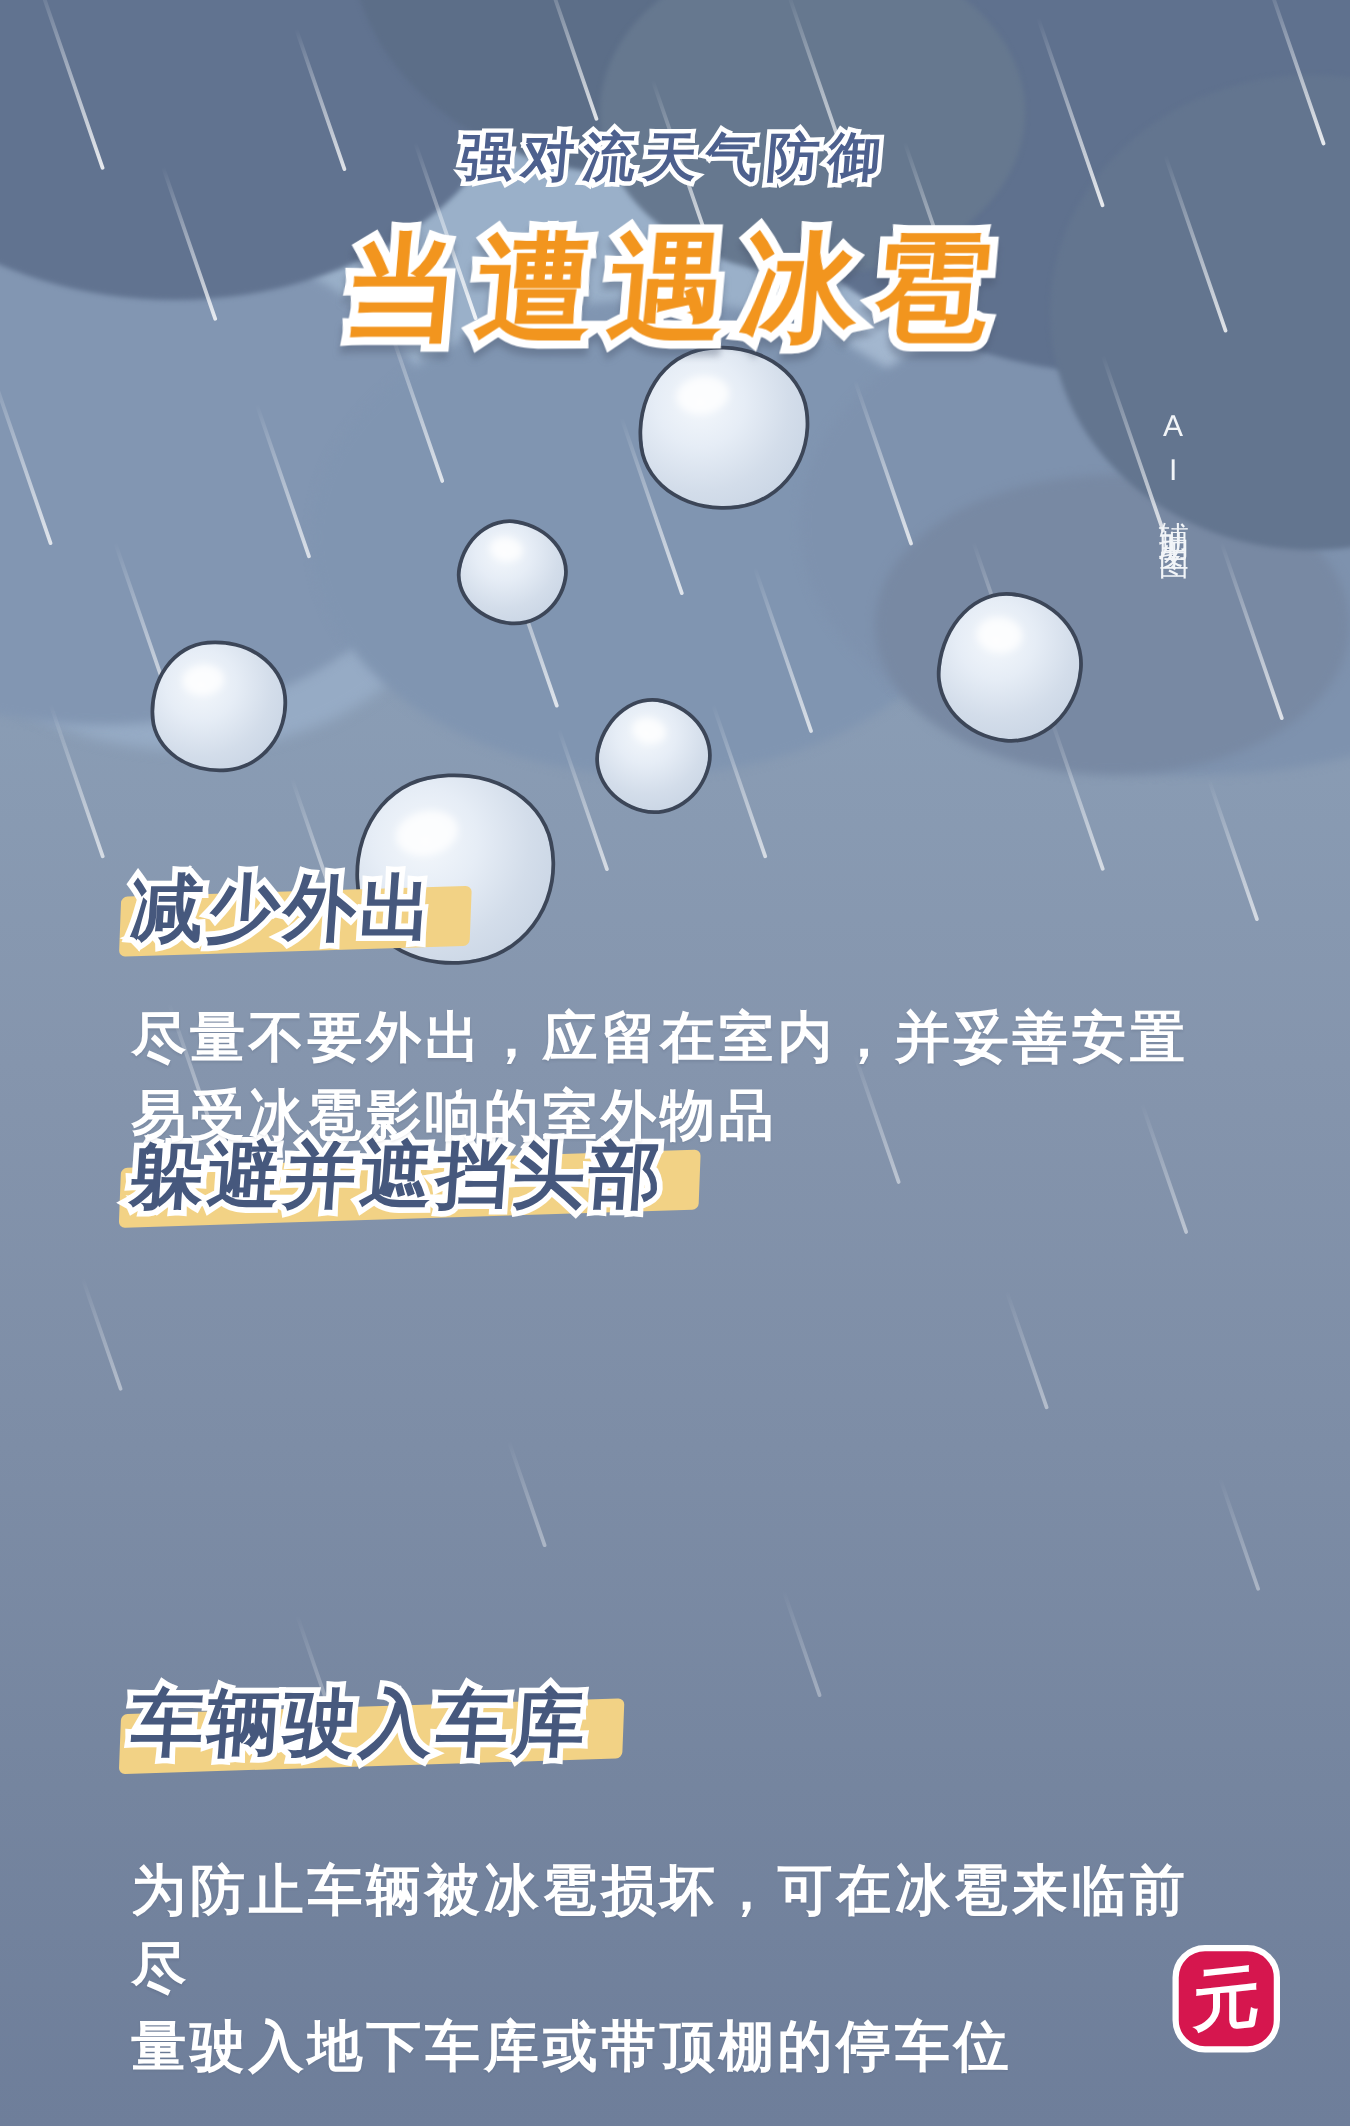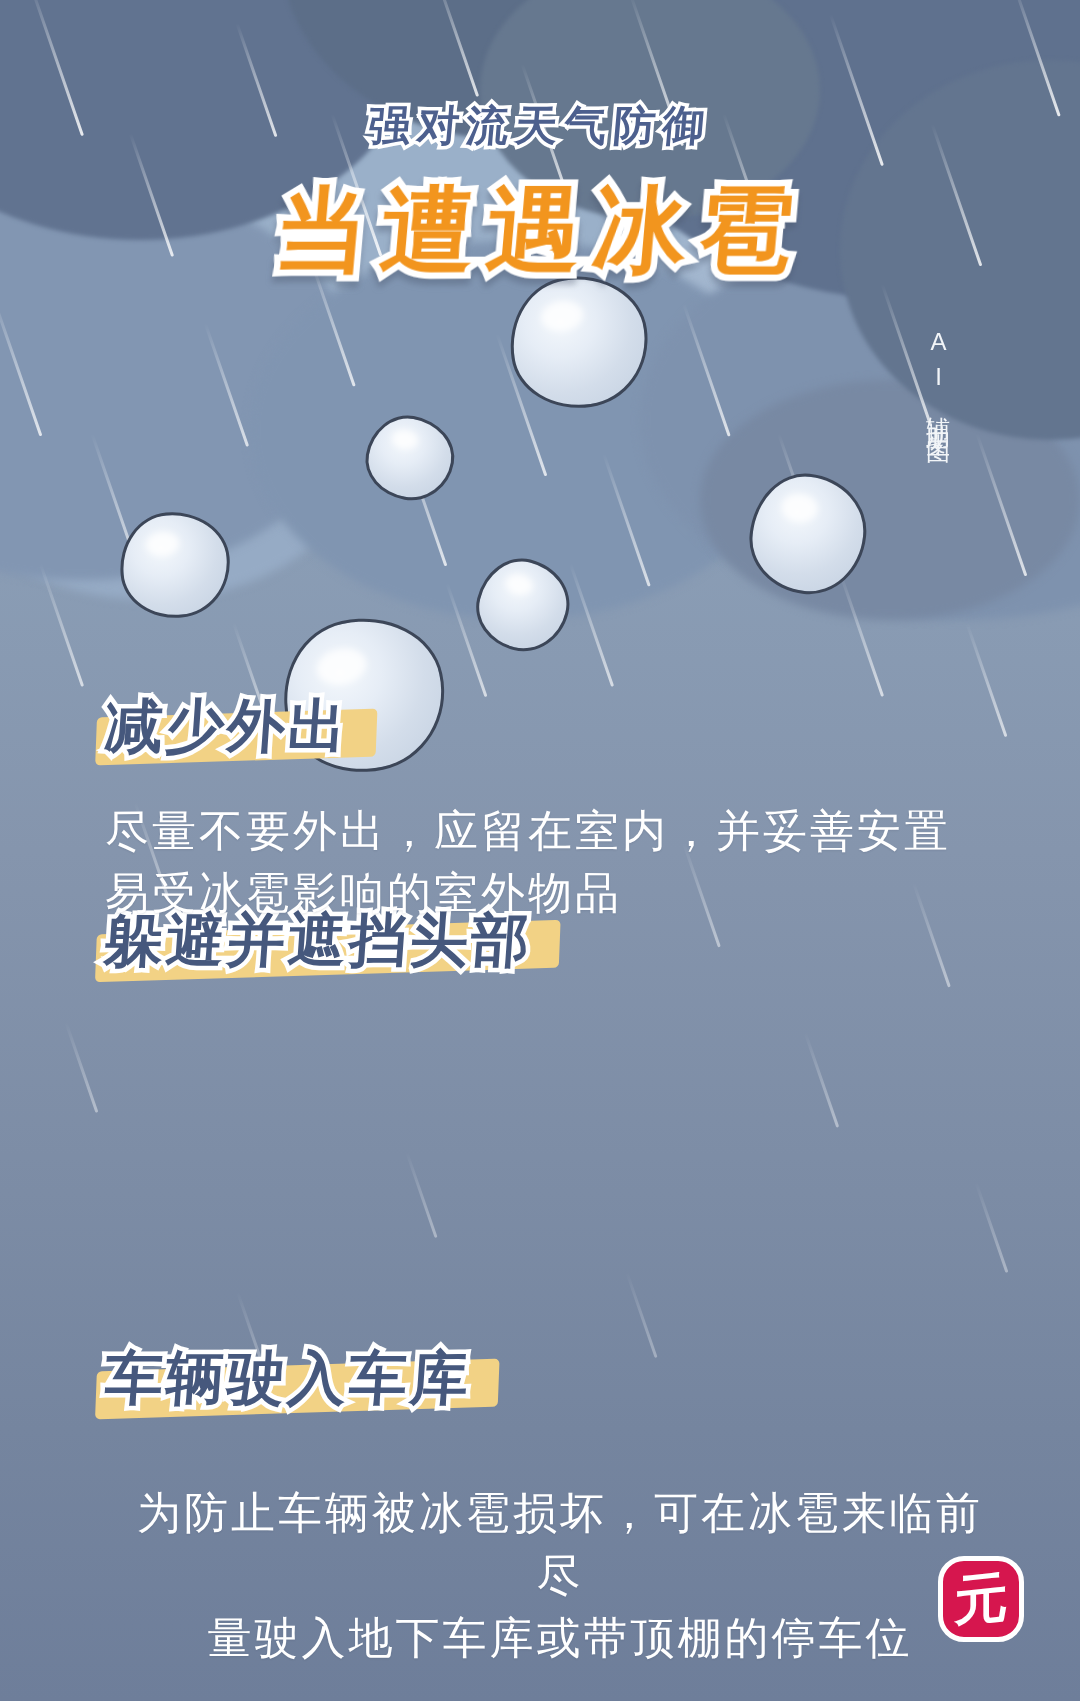--- a/index.html
+++ b/index.html
@@ -26,21 +26,21 @@
   .main-title{position:absolute;top:168px;left:50%;transform:translateX(-50%) skewX(-5deg);
     font-size:94px;font-weight:900;letter-spacing:12px;color:#f2951e;white-space:nowrap;
     filter:drop-shadow(0 6px 3px rgba(66,78,100,.35));}
   .main-title .stroke{-webkit-text-stroke:13px #fff;}
   .watermark{position:absolute;left:922px;top:328px;writing-mode:vertical-rl;text-orientation:upright;
     font-size:24px;letter-spacing:8px;color:#f2f5f8;font-weight:500;}
   .heading{position:absolute;font-size:58px;font-weight:900;letter-spacing:3px;color:#46587d;white-space:nowrap;}
   .heading .inner{position:relative;display:inline-block;transform:skewX(-4deg);}
   .heading .hl{position:absolute;left:-8px;right:-28px;top:32%;height:62%;
     background:#f2d285;border-radius:5px;transform:rotate(-1.8deg);z-index:0;}
-  .para{position:absolute;width:880px;font-size:44px;font-weight:400;letter-spacing:3px;
+  .para{position:absolute;width:880px;font-size:44px;font-weight:700;letter-spacing:3px;
     line-height:1.42;color:#ffffff;white-space:pre-line;z-index:3;
     text-shadow:0 1px 2px rgba(40,50,70,.12);}
   .logo{position:absolute;left:938px;top:1556px;width:86px;height:86px;background:#d6164e;
     border:5px solid #fff;border-radius:26px;box-sizing:border-box;display:flex;
     align-items:center;justify-content:center;}
   .logo .glyph{color:#fff;font-size:54px;font-weight:900;transform:rotate(-6deg) skewX(-6deg);}
   .layer{position:absolute;inset:0;}
 </style>
 </head>
 <body>
@@ -152,20 +152,20 @@
     </span>
   </div>
 
   <div class="heading" style="left:105px;top:1340px;">
     <span class="inner outlined">
       <i class="hl"></i>
       <span class="stroke">车辆驶入车库</span>
       <span class="fill">车辆驶入车库</span>
     </span>
   </div>
-  <p class="para" style="left:120px;top:1438px;text-align:center;">为防止车辆被冰雹损坏，可在冰雹来临前尽
+  <p class="para" style="left:105px;top:1438px;">为防止车辆被冰雹损坏，可在冰雹来临前尽
 量驶入地下车库或带顶棚的停车位</p>
 
   <div class="logo">
     <span class="glyph">元</span>
   </div>
 
 </div>
 
 </body></html>

